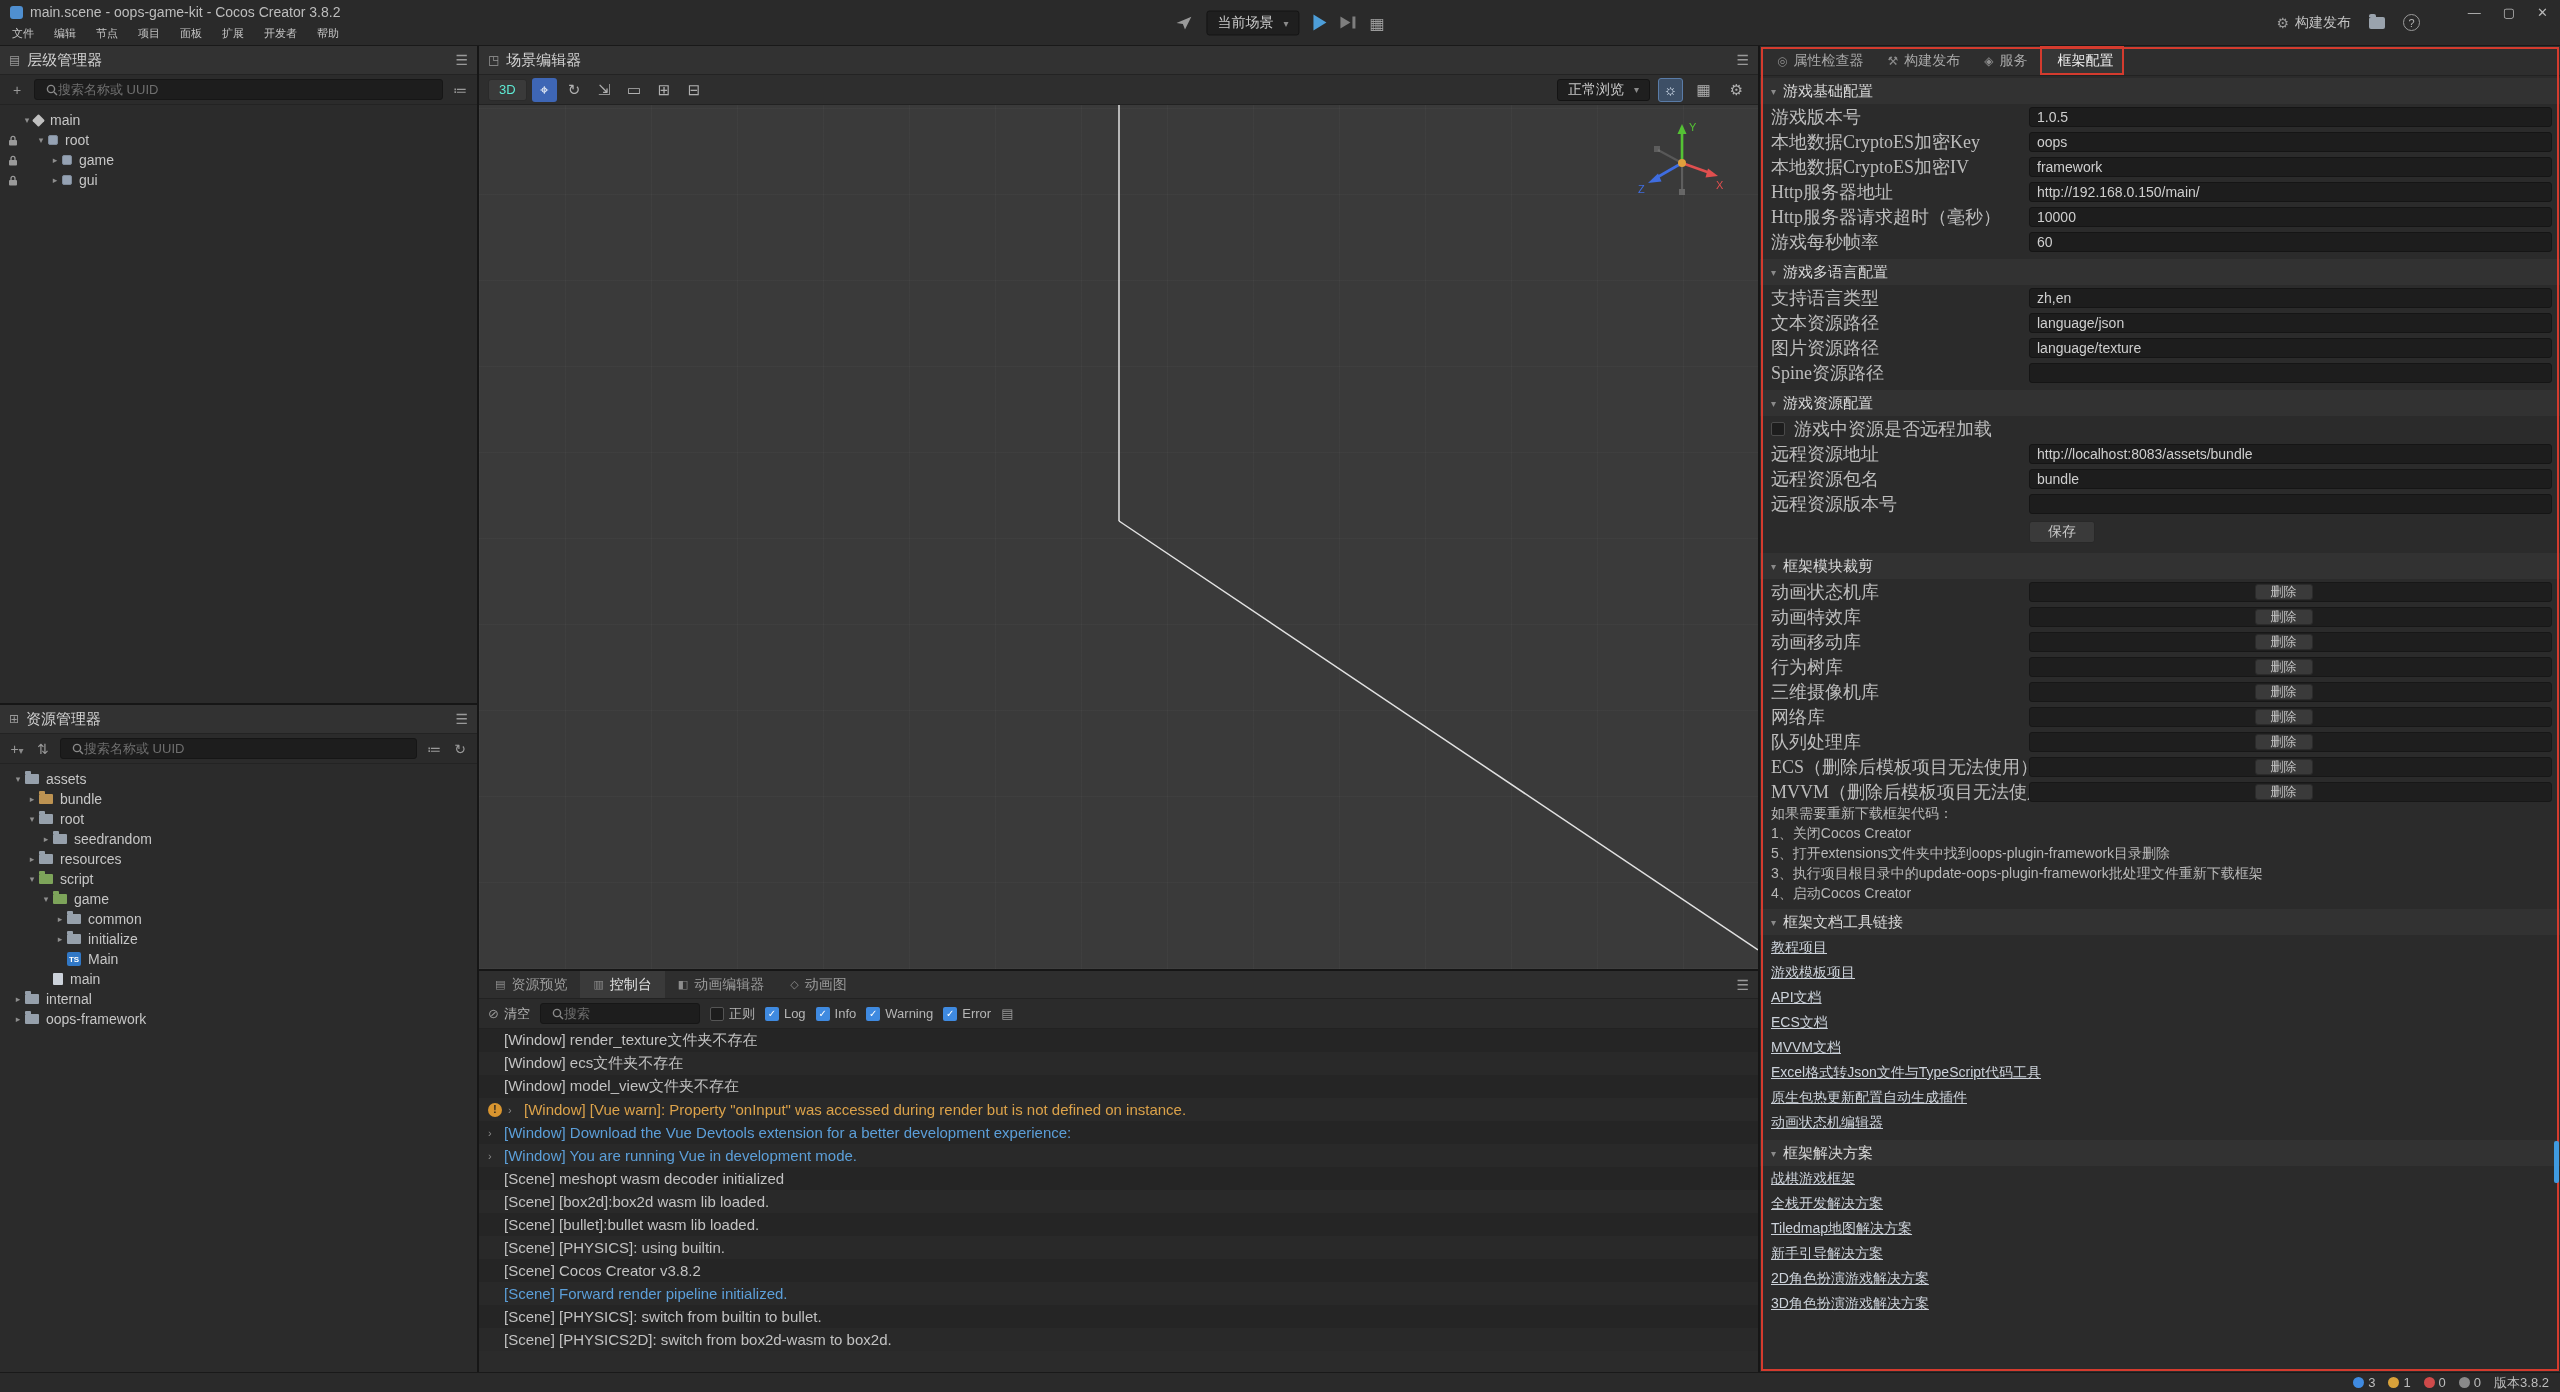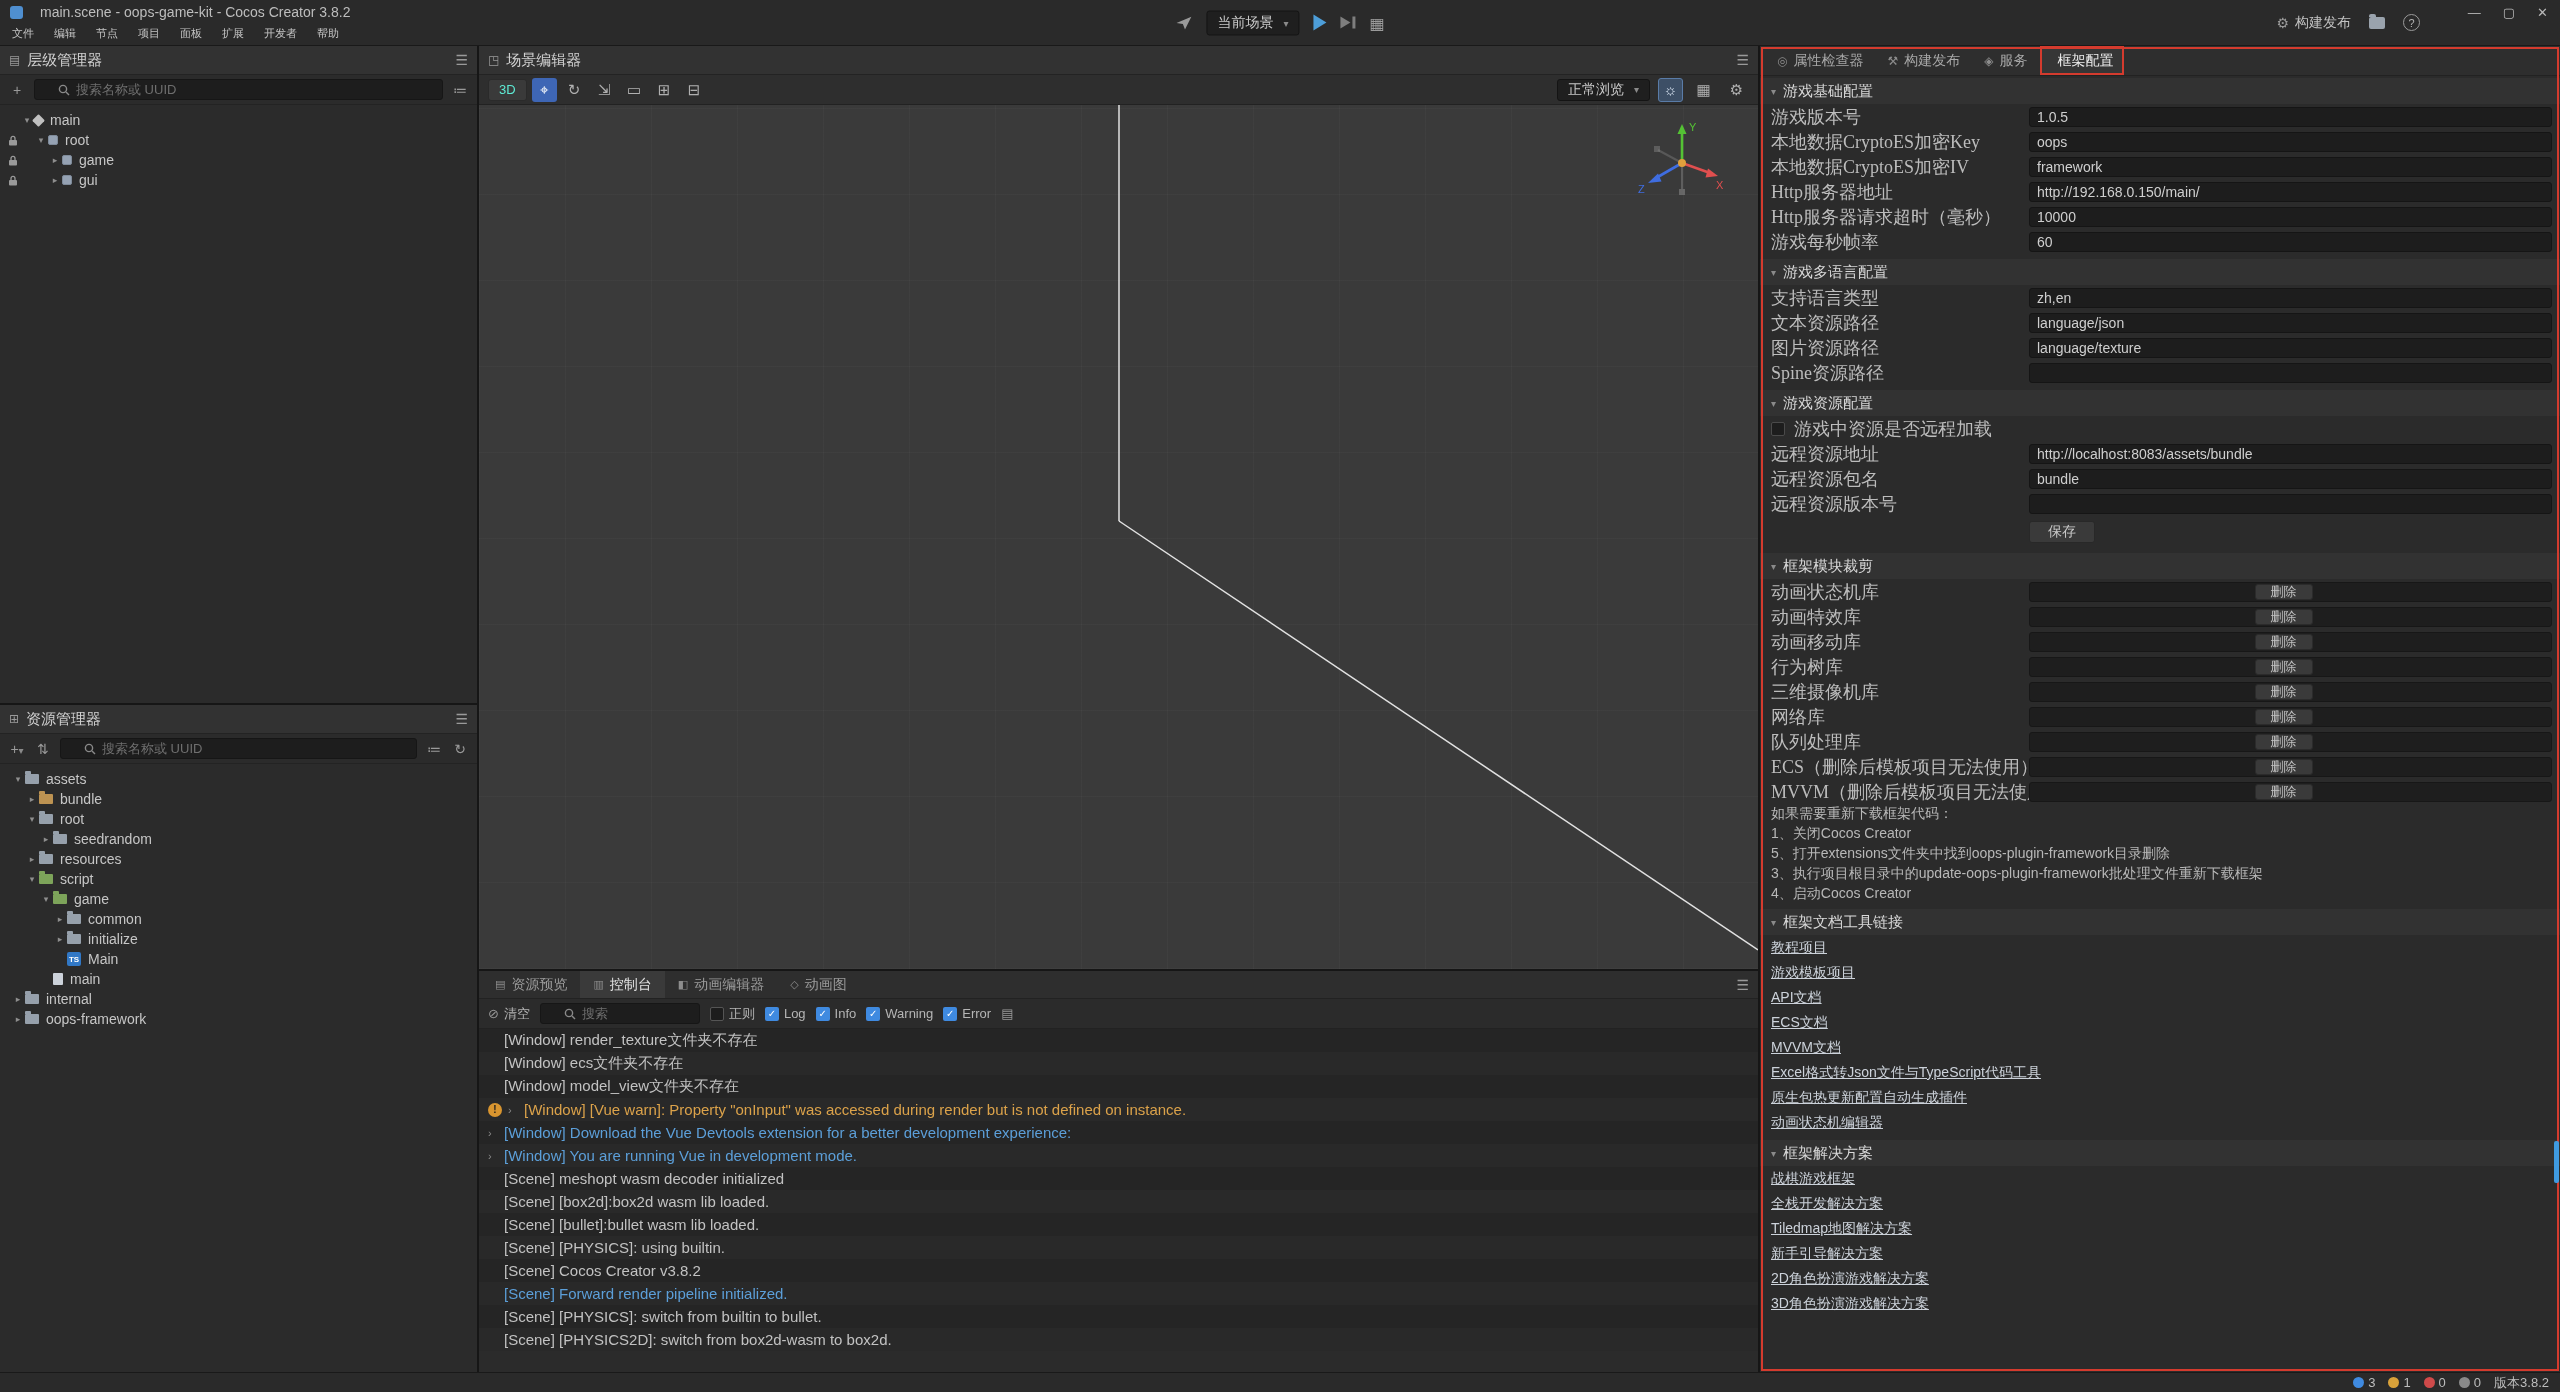--- a/index.html
+++ b/index.html
@@ -6,21 +6,21 @@
   html,body { width:2560px; height:1392px; overflow:hidden; }
   body {
     background:#161616; color:#c8c8c8;
     font-family:"Liberation Sans","DejaVu Sans",sans-serif;
     font-size:15px; cursor:default; user-select:none;
   }
   .app { display:flex; flex-direction:column; width:2560px; height:1392px; }
 
   
   .topbar { height:46px; background:#2a2a2a; position:relative; border-bottom:1px solid #191919; flex:none; }
-  .titlebox { position:absolute; left:10px; top:4px; display:flex; align-items:center; gap:17px; font-size:14px; color:#bdbdbd; }
+  .titlebox { position:absolute; left:10px; top:4px; display:flex; align-items:center; gap:7px; font-size:14px; color:#bdbdbd; }
   .applogo { width:13px; height:13px; border-radius:3px; background:#4f8fd0; }
   .menubar { position:absolute; left:2px; bottom:2px; display:flex; }
   .menu-item { padding:2px 10px; font-size:11px; color:#c4c4c4; border-radius:3px; }
   .center-controls { position:absolute; left:50%; top:50%; transform:translate(-50%,-50%); display:flex; align-items:center; gap:14px; }
   .dropdown { display:flex; align-items:center; gap:10px; background:#1f1f1f; border:1px solid #141414; border-radius:3px; height:25px; padding:0 10px; font-size:14px; color:#c8c8c8; }
   .caret { color:#8a8a8a; font-size:10px; }
   .play-tri { width:0; height:0; border-top:8px solid transparent; border-bottom:8px solid transparent; border-left:13px solid #4d9ed9; }
   .step-box { display:flex; align-items:center; gap:2px; opacity:.75; }
   .step-tri { width:0; height:0; border-top:6px solid transparent; border-bottom:6px solid transparent; border-left:10px solid #9a9a9a; }
   .step-bar { width:3px; height:12px; background:#9a9a9a; }
@@ -44,21 +44,21 @@
   .p-console { flex:1; }
   .p-inspector { flex:1; position:relative; }
 
   .panel-header { height:29px; flex:none; display:flex; align-items:center; gap:7px; padding:0 9px; background:#323232; border-bottom:1px solid #232323; font-size:15px; color:#d2d2d2; }
   .ph-icon { color:#9a9a9a; font-size:12px; }
   .spacer { flex:1; }
   .hamburger { color:#9a9a9a; font-size:14px; }
 
   .toolbar-row { height:30px; flex:none; display:flex; align-items:center; gap:8px; padding:0 8px; border-bottom:1px solid #232323; background:#2b2b2b; }
   .tool-glyph { color:#9a9a9a; font-size:14px; width:18px; text-align:center; }
-  .searchbox { flex:1; height:21px; background:#1d1d1d; border:1px solid #161616; border-radius:3px; display:flex; align-items:center; gap:6px; padding:0 23px; }
+  .searchbox { flex:1; height:21px; background:#1d1d1d; border:1px solid #161616; border-radius:3px; display:flex; align-items:center; padding:0 11px; }
   .searchbox input { flex:1; background:transparent; border:none; outline:none; color:#bbb; font-size:13px; font-family:inherit; min-width:0; }
   .searchbox input::placeholder { color:#6f6f6f; }
   .searchbox.fixed { flex:none; width:160px; }
 
   
   .tree { flex:1; padding-top:5px; font-size:14px; overflow:hidden; }
   .trow { height:20px; display:flex; align-items:center; padding-left:5px; color:#c6c6c6; }
   .lockcol { width:15px; flex:none; display:flex; justify-content:center; }
   .trow[data-lock="false"] .lockcol svg { visibility:hidden; }
   .ind { flex:none; width:0; }

